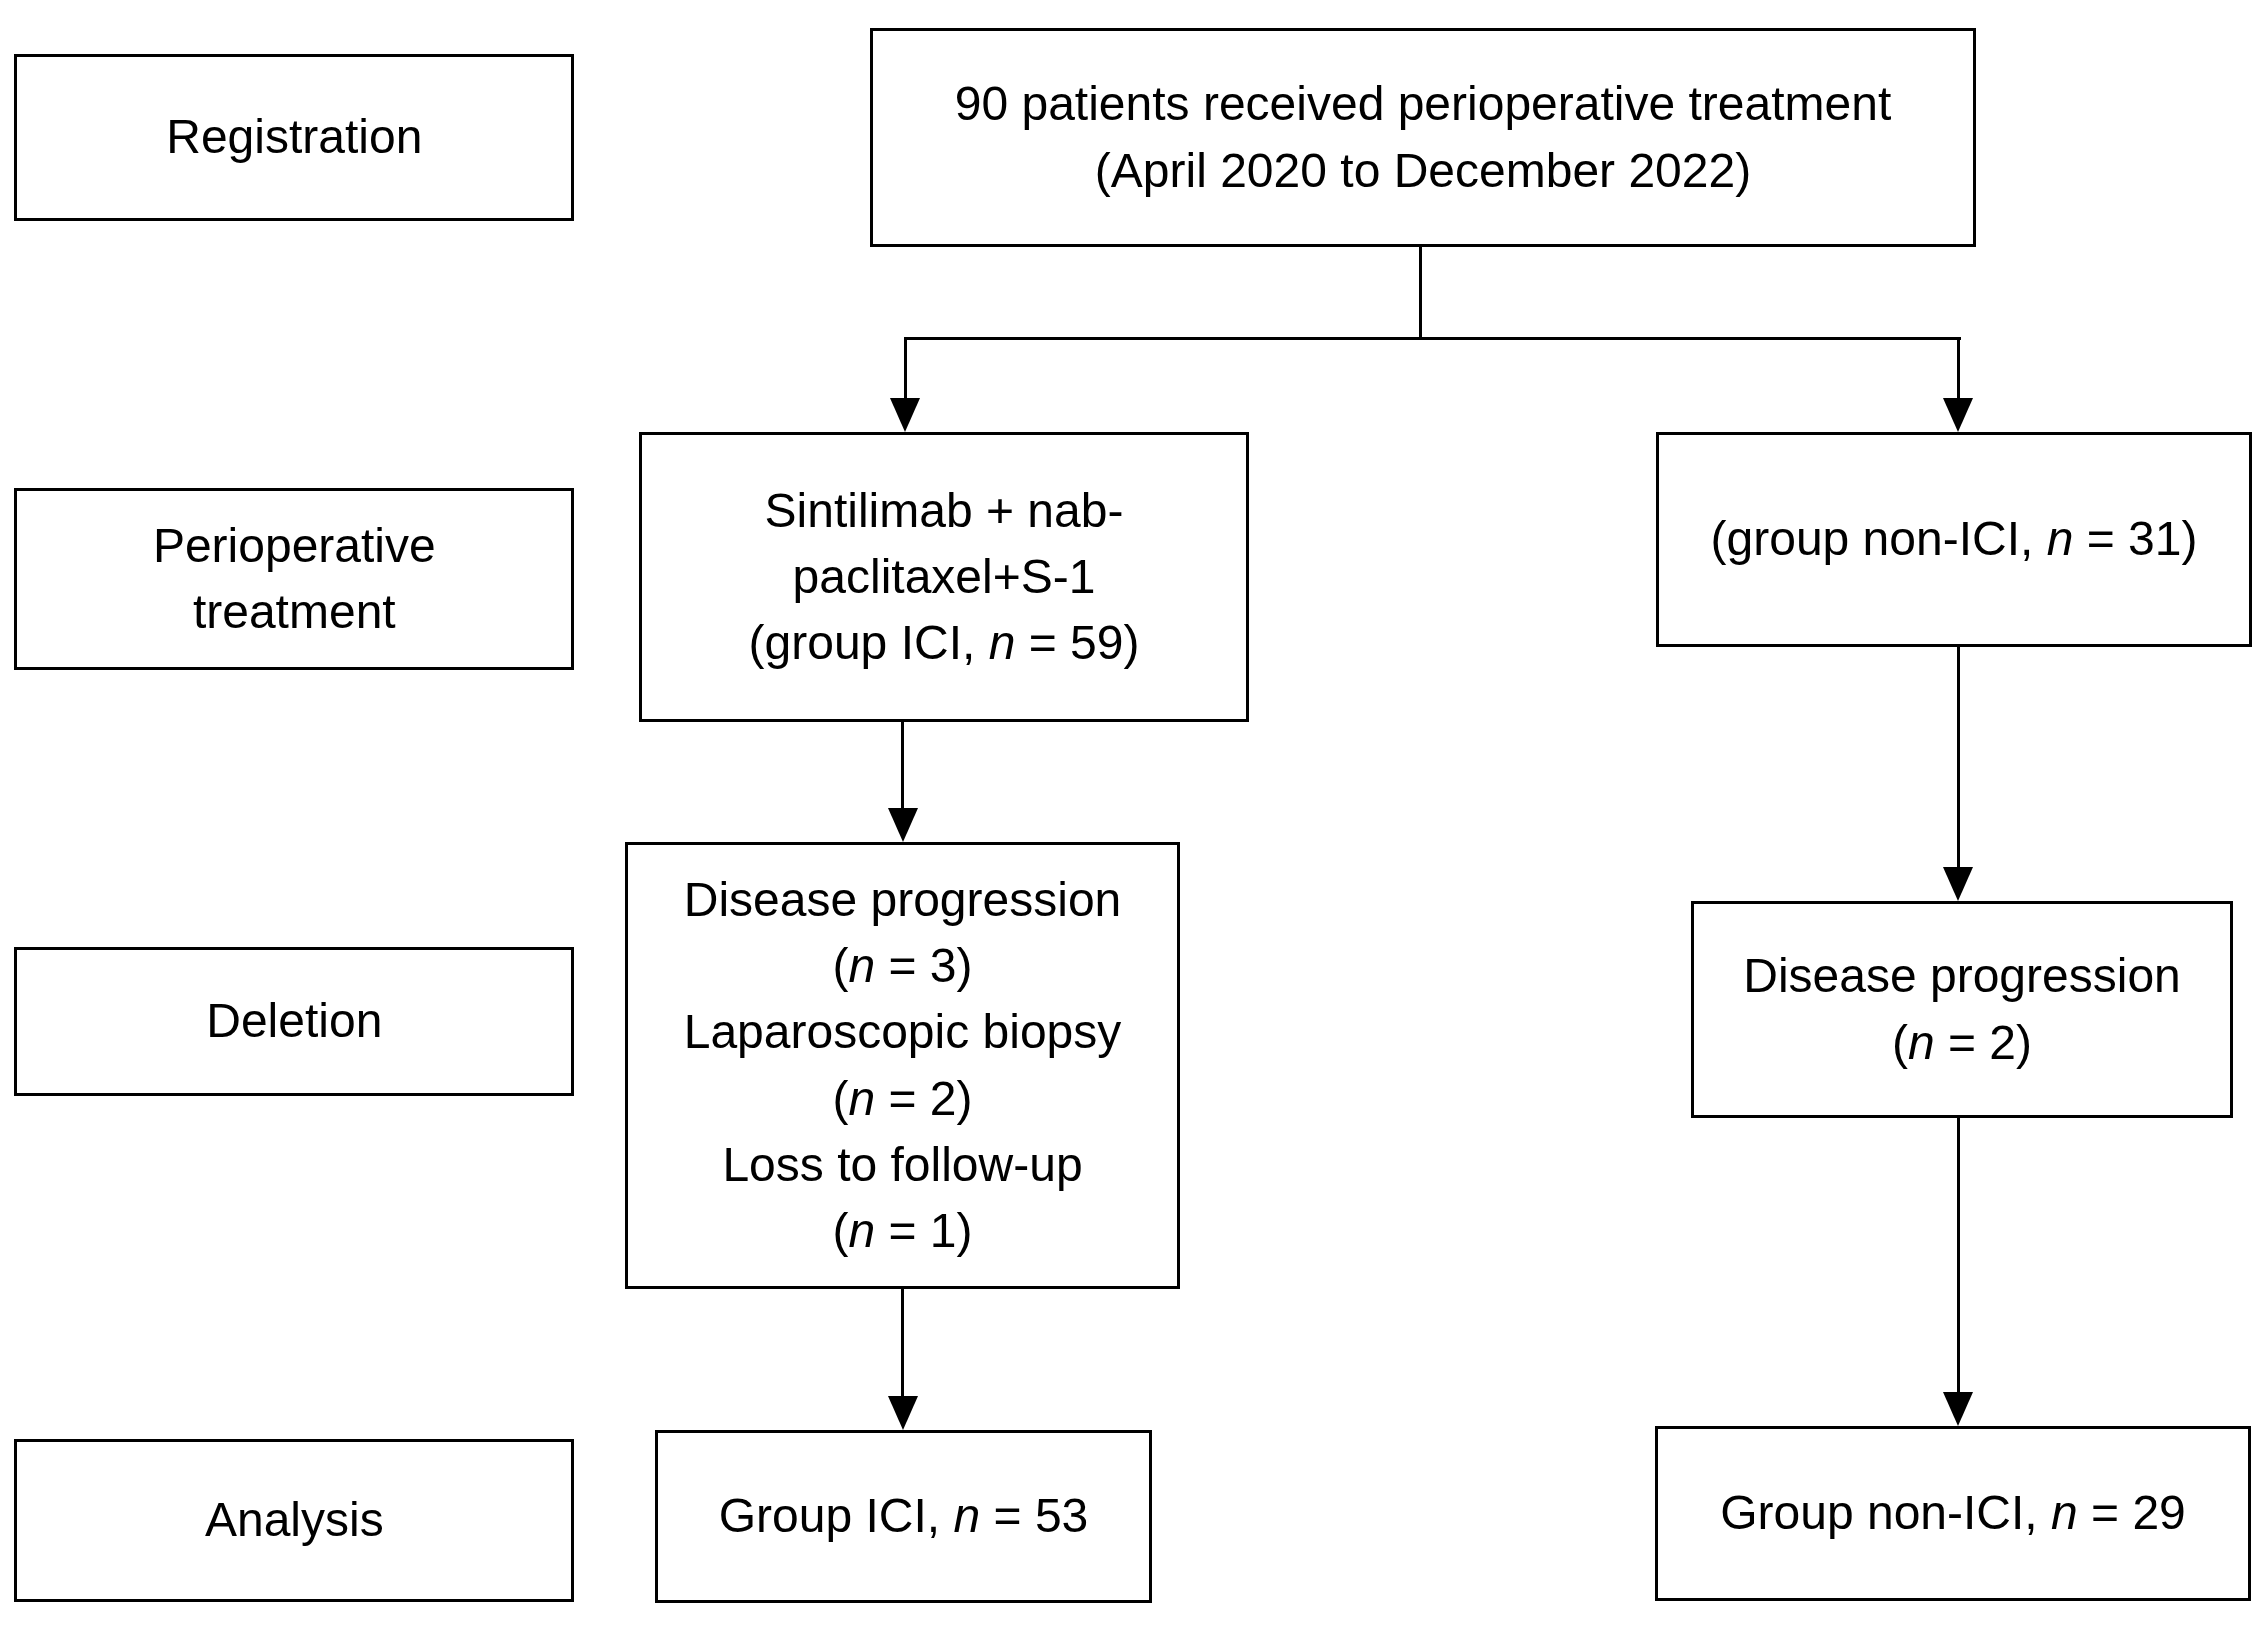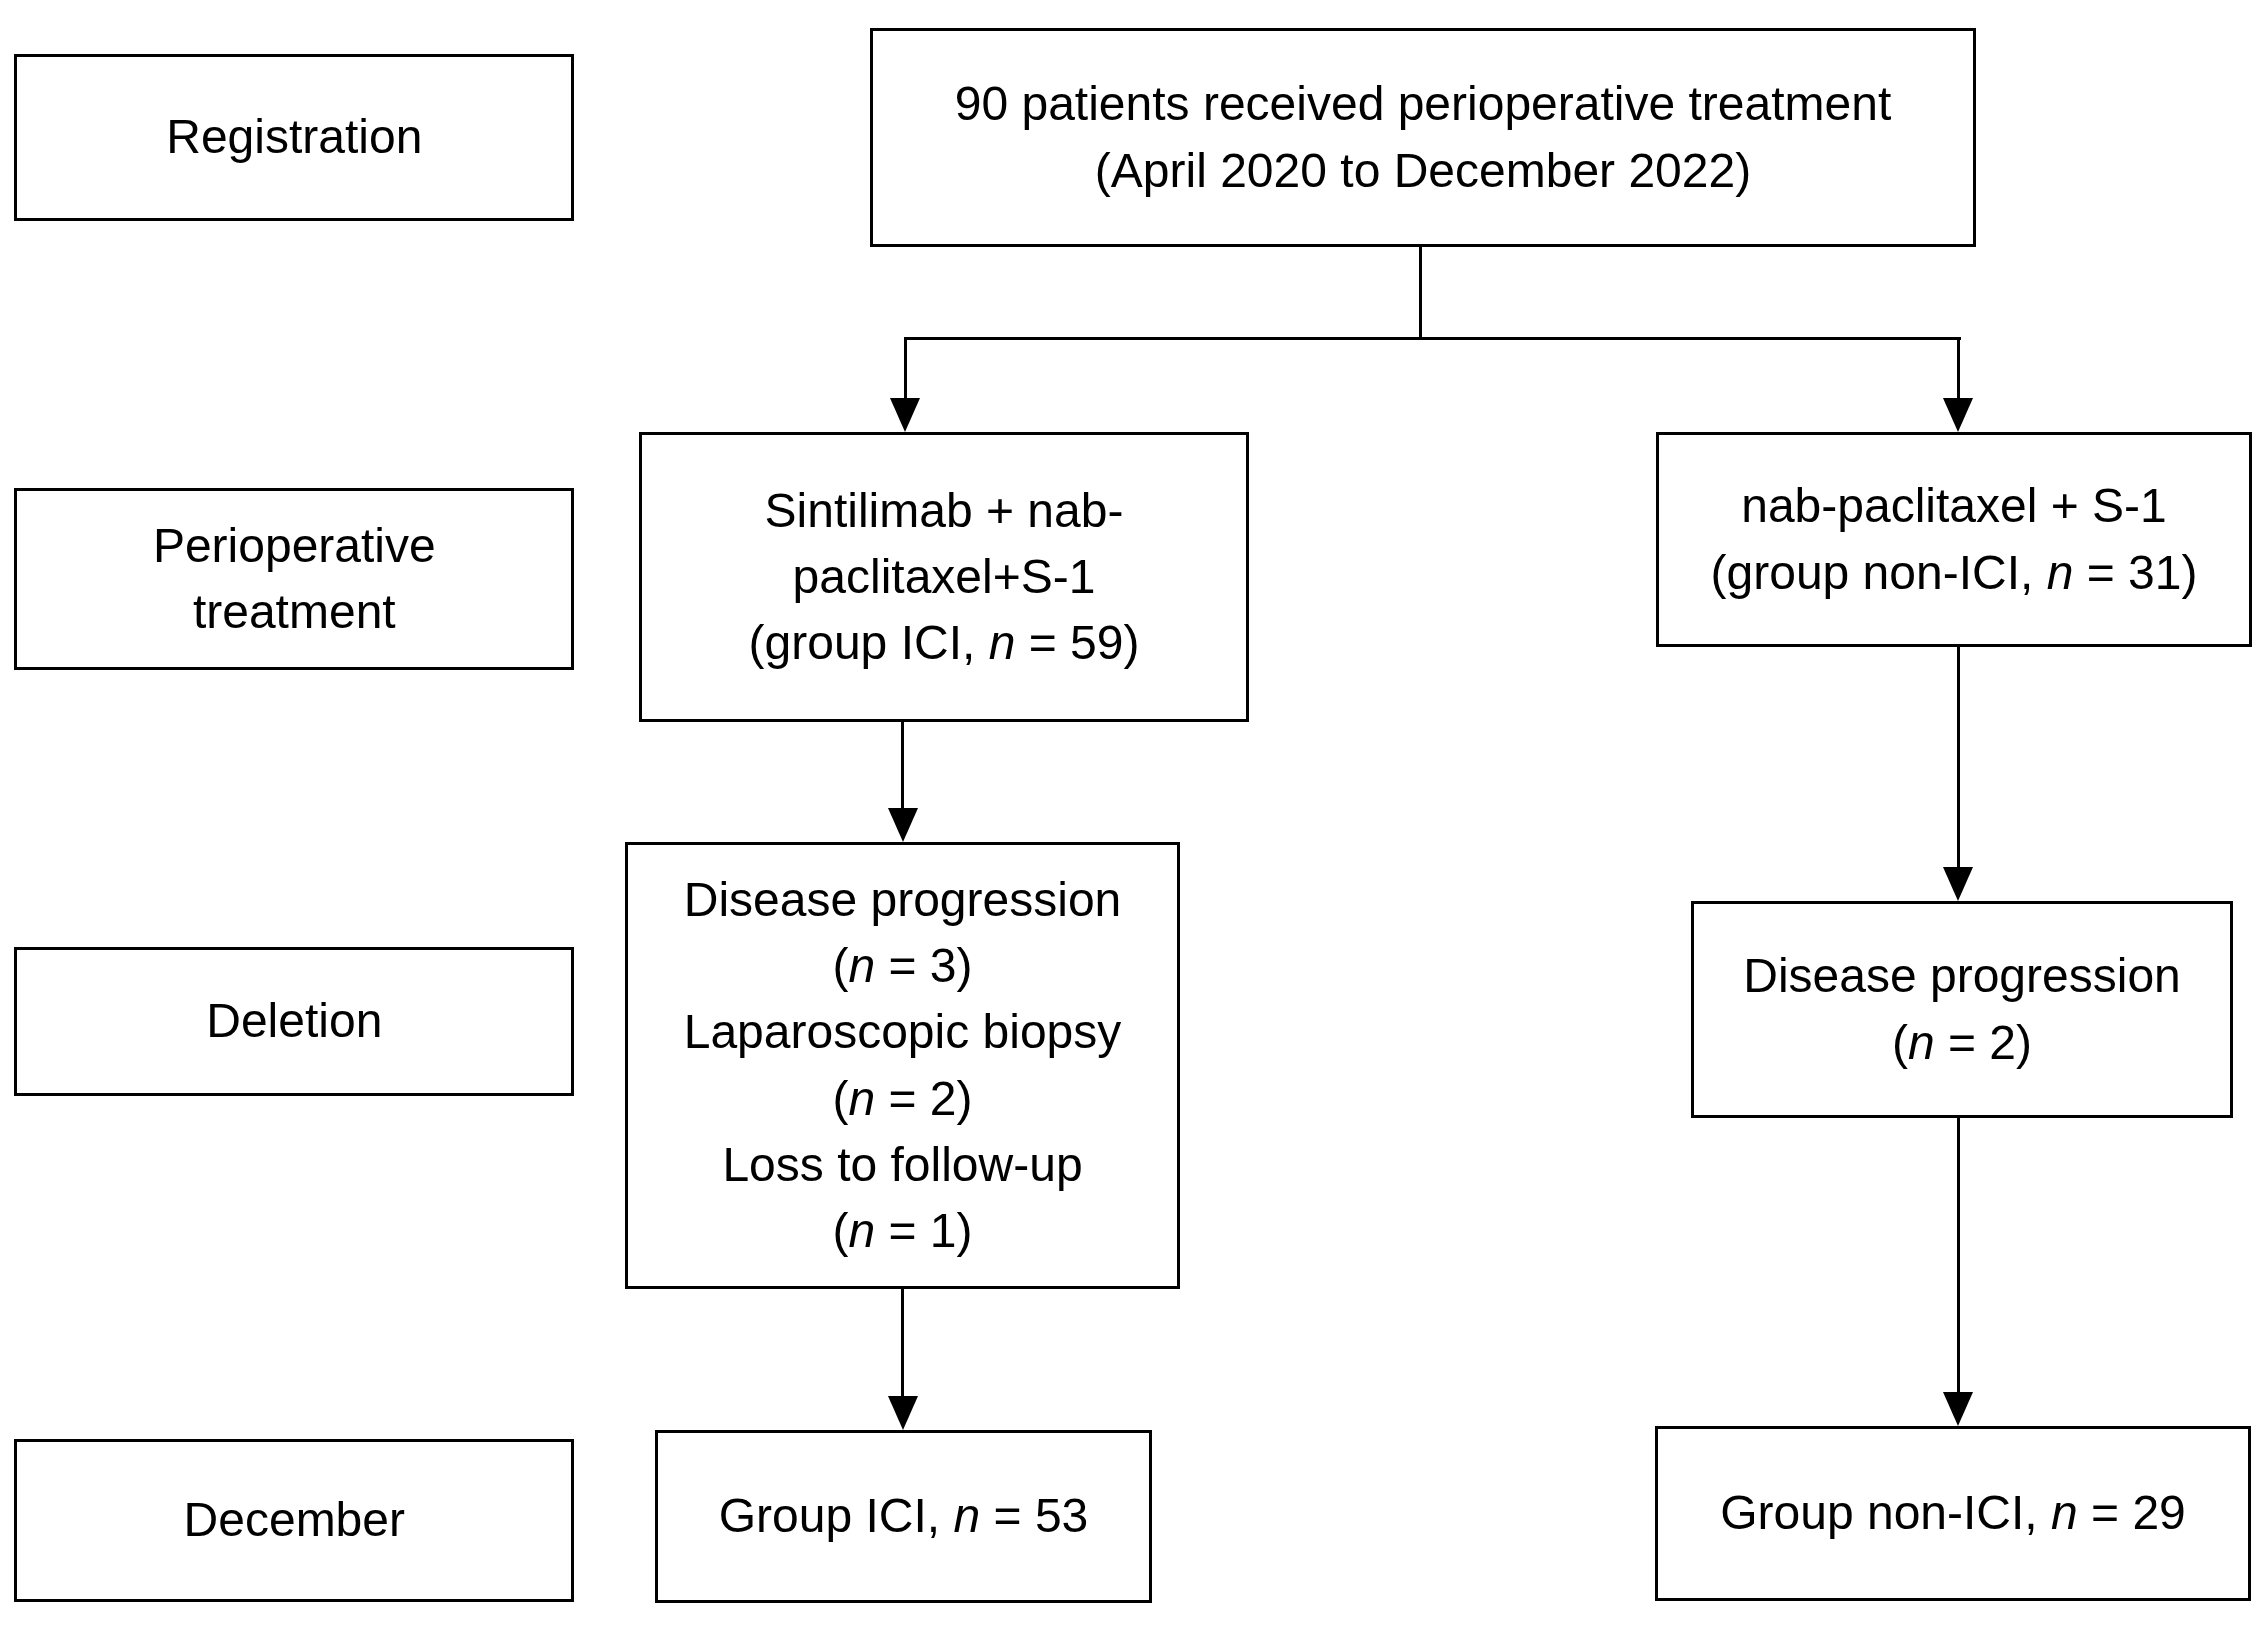--- a/index.html
+++ b/index.html
@@ -67,21 +67,21 @@
 
   <div class="fc-box stage-box" style="top:488px; height:182px;">
     <div style="max-width:401px;">Perioperative treatment</div>
   </div>
 
   <div class="fc-box stage-box" style="top:947px; height:149px;">
     <div>Deletion</div>
   </div>
 
   <div class="fc-box stage-box" style="top:1439px; height:163px;">
-    <div>December</div>
+    <div>Analysis</div>
   </div>
 
   <div class="fc-box" style="left:870px; top:28px; width:1106px; height:219px;">
     <div>90 patients received perioperative treatment</div>
     <div>(April 2020 to December 2022)</div>
   </div>
 
   <div class="vline" style="left:1419px; top:245px; height:95px;"></div>
   <div class="hline" style="left:904px; top:337px; width:1057px;"></div>
 
@@ -91,21 +91,20 @@
   <div class="vline" style="left:1957px; top:337px; height:63px;"></div>
   <div class="arrow-down" style="left:1943px; top:398px;"></div>
 
   <div class="fc-box" style="left:639px; top:432px; width:610px; height:290px;">
     <div>Sintilimab + nab-</div>
     <div>paclitaxel+S-1</div>
     <div><span>(group ICI, </span><span class="nvar">n</span><span> = 59)</span></div>
   </div>
 
   <div class="fc-box" style="left:1656px; top:432px; width:596px; height:215px;">
-    <div>nab-paclitaxel + S-1</div>
     <div><span>(group non-ICI, </span><span class="nvar">n</span><span> = 31)</span></div>
   </div>
 
   <div class="vline" style="left:901px; top:722px; height:90px;"></div>
   <div class="arrow-down" style="left:888px; top:808px;"></div>
 
   <div class="vline" style="left:1957px; top:647px; height:224px;"></div>
   <div class="arrow-down" style="left:1943px; top:867px;"></div>
 
   <div class="fc-box" style="left:625px; top:842px; width:555px; height:447px;">

